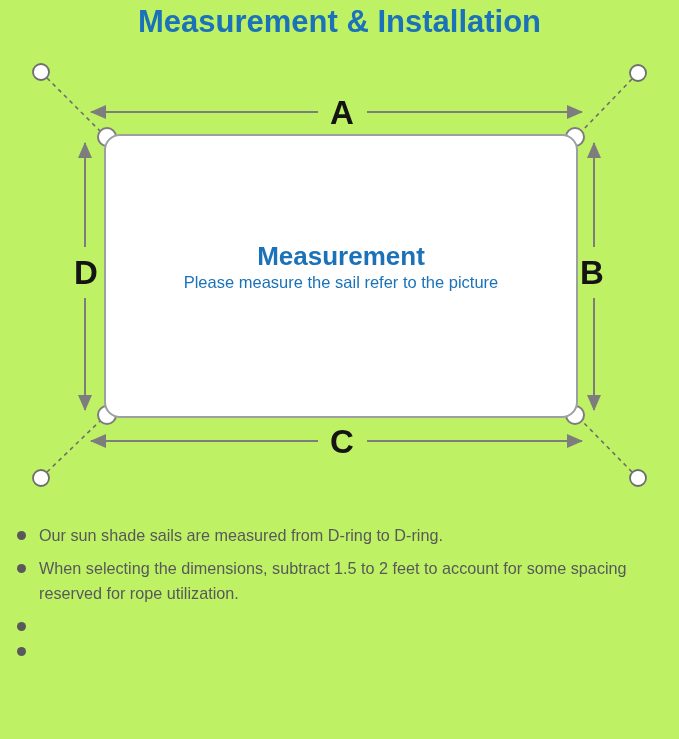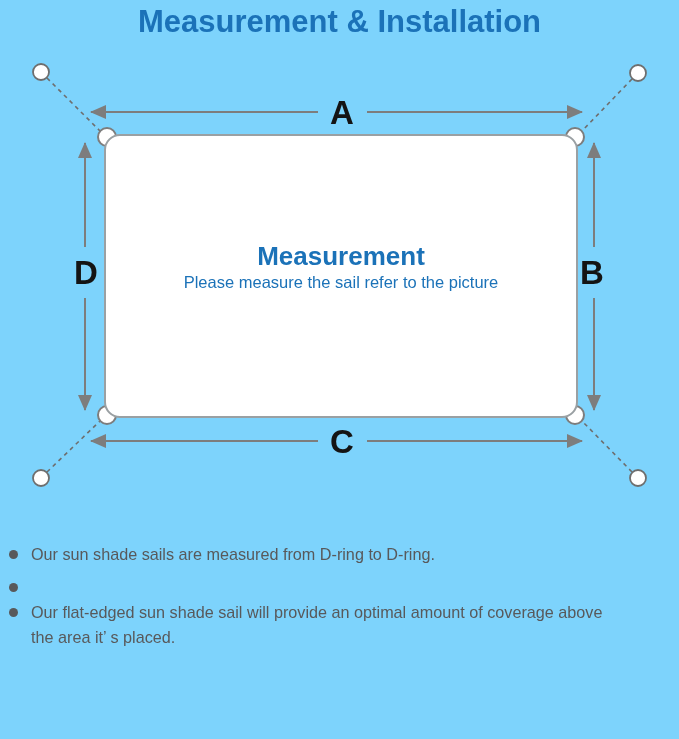--- a/index.html
+++ b/index.html
@@ -8,41 +8,41 @@
     background: #ffffff;
     width: 679px;
     height: 739px;
     overflow: hidden;
     font-family: "Liberation Sans", sans-serif;
   }
   .page {
     position: relative;
     width: 679px;
     height: 739px;
-    background: #7dd3fc;
+    background: #bef264;
   }
   .page-title {
     margin: 0;
     padding-top: 4px;
     height: 51px;
     text-align: center;
     font-size: 31px;
     font-weight: bold;
     letter-spacing: 0px;
     color: #1B72B8;
     font-family: "Liberation Sans", sans-serif;
   }
   .diagram-wrap {
     width: 679px;
     height: 460px;
     display: block;
   }
   .notes-list {
-    margin-top: 27px;
-    padding-left: 9px;
+    margin-top: 8px;
+    padding-left: 17px;
     padding-right: 4px;
   }
   .note-item {
     display: flex;
     align-items: flex-start;
     margin-bottom: 8px;
   }
   .bullet-dot {
     flex: 0 0 auto;
     width: 9px;
@@ -125,21 +125,24 @@
     <text class="center-subtitle" x="341" y="233" text-anchor="middle">Please measure the sail refer to the picture</text>
   </svg>
 
   <div class="notes-list">
     <div class="note-item">
       <span class="bullet-dot"></span>
       <span class="note-text">Our sun shade sails are measured from D-ring to D-ring.</span>
     </div>
     <div class="note-item">
       <span class="bullet-dot"></span>
+      <span class="note-text">When selecting the dimensions, subtract 1.5 to 2 feet to account for some spacing
+reserved for rope utilization.</span>
     </div>
     <div class="note-item">
       <span class="bullet-dot"></span>
-      <span class="note-text">Our flat-edged sun shade sail will provide an optimal amount of coverage above
-the area it’ s placed.</span>
+    </div>
+    <div class="note-item">
+      <span class="bullet-dot"></span>
     </div>
   </div>
 
 </div>
 
 </body></html>

